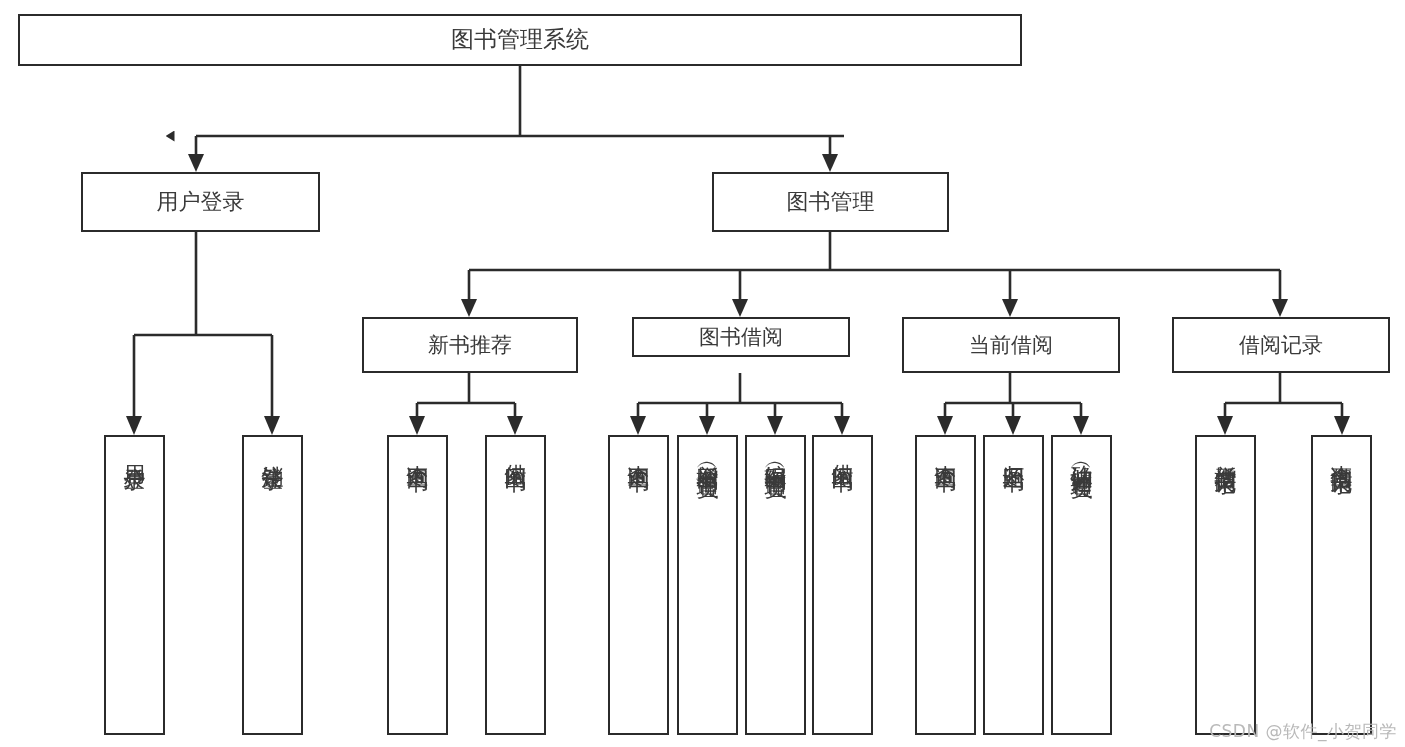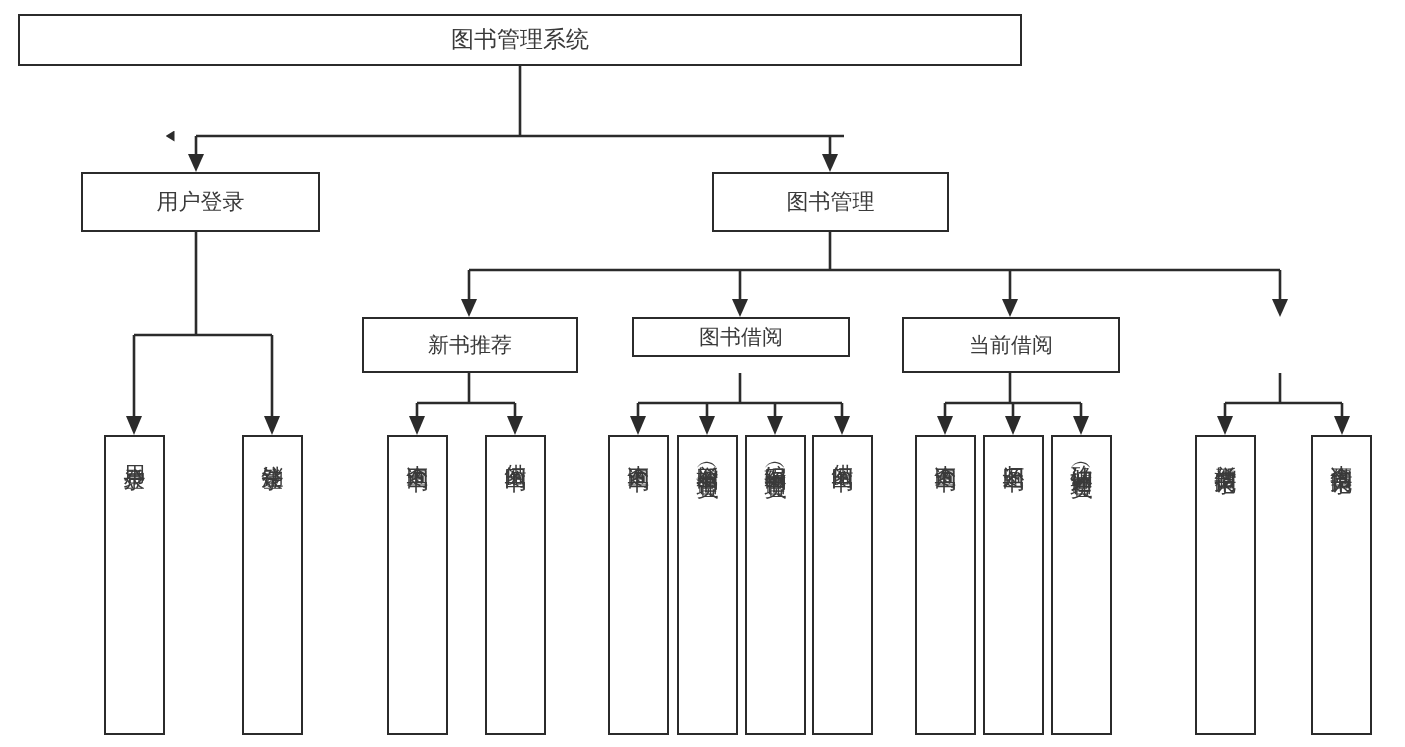--- a/index.html
+++ b/index.html
@@ -167,20 +167,23 @@
 
   <div class="node level2" style="left:362px; top:317px; width:216px; height:56px;">
     <span class="node-label">新书推荐</span>
   </div>
   <div class="node level2" style="left:632px; top:317px; width:218px; height:40px;">
     <span class="node-label">图书借阅</span>
   </div>
   <div class="node level2" style="left:902px; top:317px; width:218px; height:56px;font-family:Liberation Serif, serif;">
     <span class="node-label">当前借阅</span>
   </div>
+  <div class="node level2" style="left:1172px; top:317px; width:218px; height:56px;">
+    <span class="node-label">借阅记录</span>
+  </div>
 
   <div class="node leaf" style="left:104px; top:435px; width:61px; height:300px;">
     <span class="node-label">用户登录</span>
   </div>
   <div class="node leaf" style="left:242px; top:435px; width:61px; height:300px;">
     <span class="node-label">注销登录</span>
   </div>
 
   <div class="node leaf" style="left:387px; top:435px; width:61px; height:300px;">
     <span class="node-label">查询图书</span>
@@ -212,14 +215,15 @@
     <span class="node-label">确认归还（管理员）</span>
   </div>
 
   <div class="node leaf" style="left:1195px; top:435px; width:61px; height:300px;">
     <span class="node-label">新增借阅记录</span>
   </div>
   <div class="node leaf" style="left:1311px; top:435px; width:61px; height:300px;">
     <span class="node-label">查询借阅记录</span>
   </div>
 
+  <div id="watermark">CSDN @软件_小贺同学</div>
 
 </div>
 
 </body></html>

